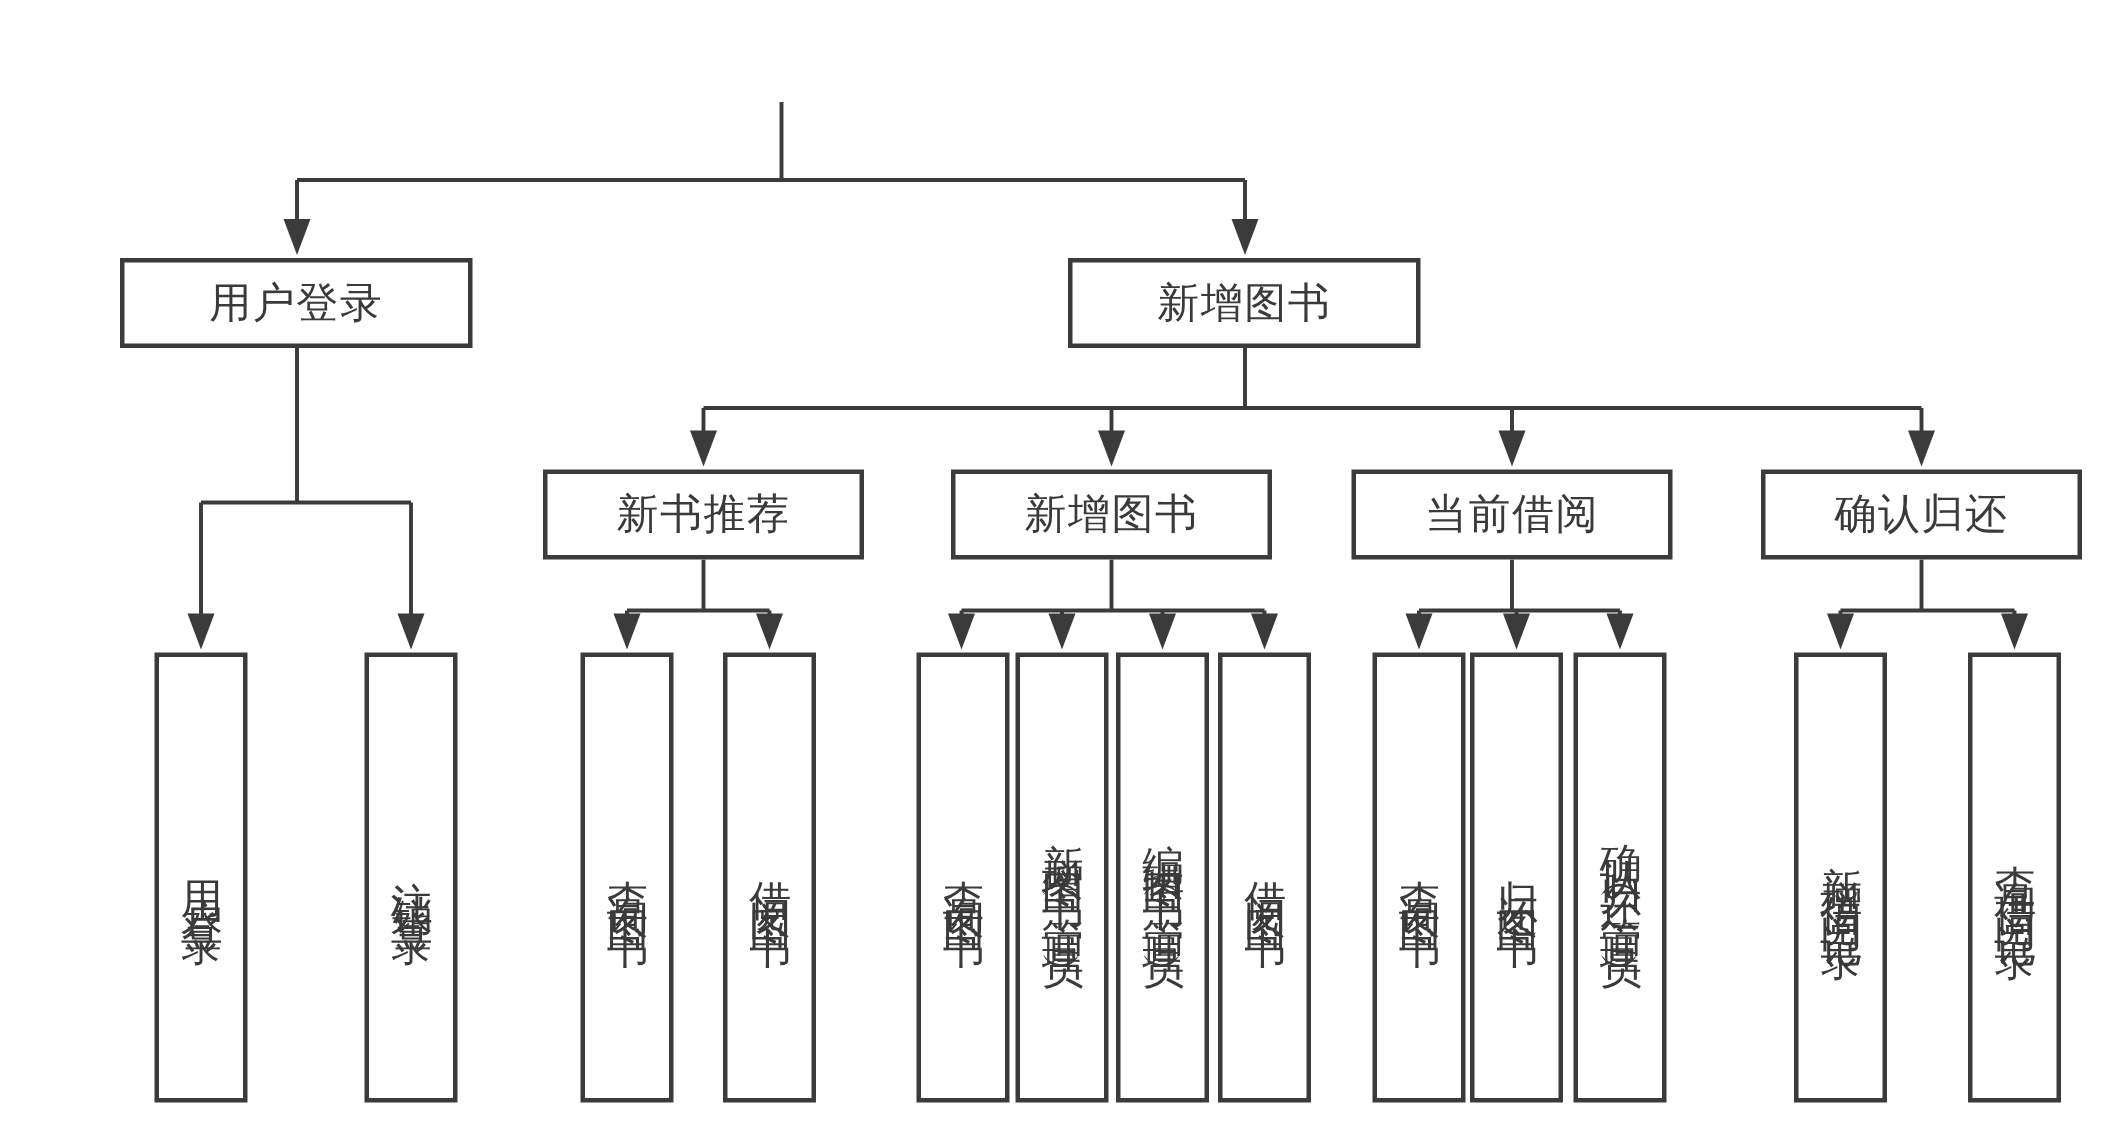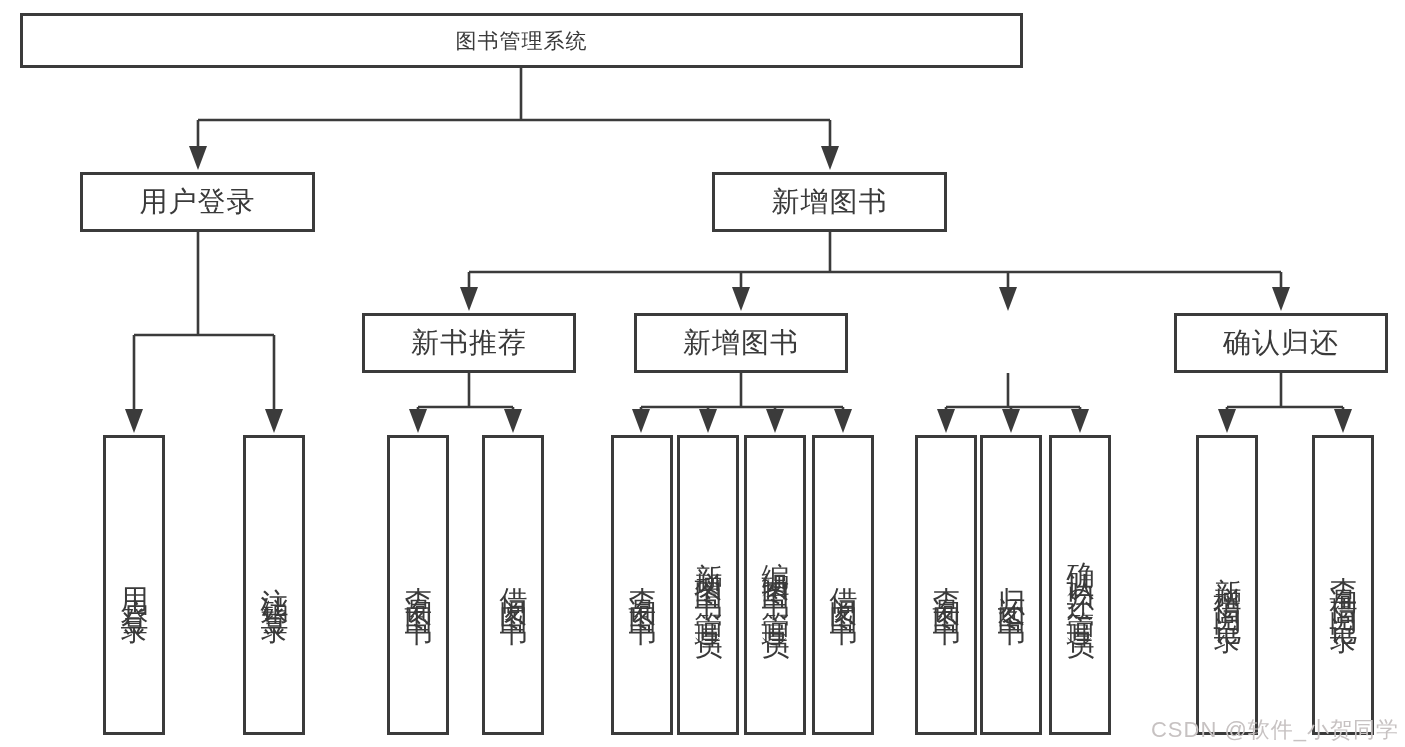--- a/index.html
+++ b/index.html
@@ -93,41 +93,40 @@
         <polygon stroke="none" points="1071,409 1089,409 1080,433"></polygon>
       </g>
       <g>
         <path fill="none" d="M1281,373 V407 M1227,407 H1343 M1227,407 V412 M1343,407 V412"></path>
         <polygon stroke="none" points="1218,409 1236,409 1227,433"></polygon>
         <polygon stroke="none" points="1334,409 1352,409 1343,433"></polygon>
       </g>
     </g>
   </svg>
 
-  <div class="node root" style="left:20px; top:13px; width:1003px;">图书管理系统</div>
 
   <div class="node h" style="left:80px; top:172px; width:235px;">用户登录</div>
   <div class="node h" style="left:712px; top:172px; width:235px;">新增图书</div>
 
   <div class="node h" style="left:362px; top:313px; width:214px;">新书推荐</div>
   <div class="node h" style="left:634px; top:313px; width:214px;">新增图书</div>
+  <div class="node h" style="left:901px; top:313px; width:214px;">当前借阅</div>
   <div class="node h" style="left:1174px; top:313px; width:214px;">确认归还</div>
 
   <div class="node v" style="left:103px; top:435px;">用户登录</div>
   <div class="node v" style="left:243px; top:435px;">注销登录</div>
 
   <div class="node v" style="left:387px; top:435px;">查询图书</div>
   <div class="node v" style="left:482px; top:435px;">借阅图书</div>
 
   <div class="node v" style="left:611px; top:435px;">查询图书</div>
   <div class="node v" style="left:677px; top:435px;">新增图书（管理员）</div>
   <div class="node v" style="left:744px; top:435px;">编辑图书（管理员）</div>
   <div class="node v" style="left:812px; top:435px;">借阅图书</div>
 
   <div class="node v" style="left:915px; top:435px;">查询图书</div>
   <div class="node v" style="left:980px; top:435px;">归还图书</div>
   <div class="node v" style="left:1049px; top:435px;">确认归还（管理员）</div>
 
   <div class="node v" style="left:1196px; top:435px;">新增借阅记录</div>
   <div class="node v" style="left:1312px; top:435px;">查询借阅记录</div>
 
-  <div id="watermark">CSDN @软件_小贺同学</div>
 </div>
 
 </body></html>

